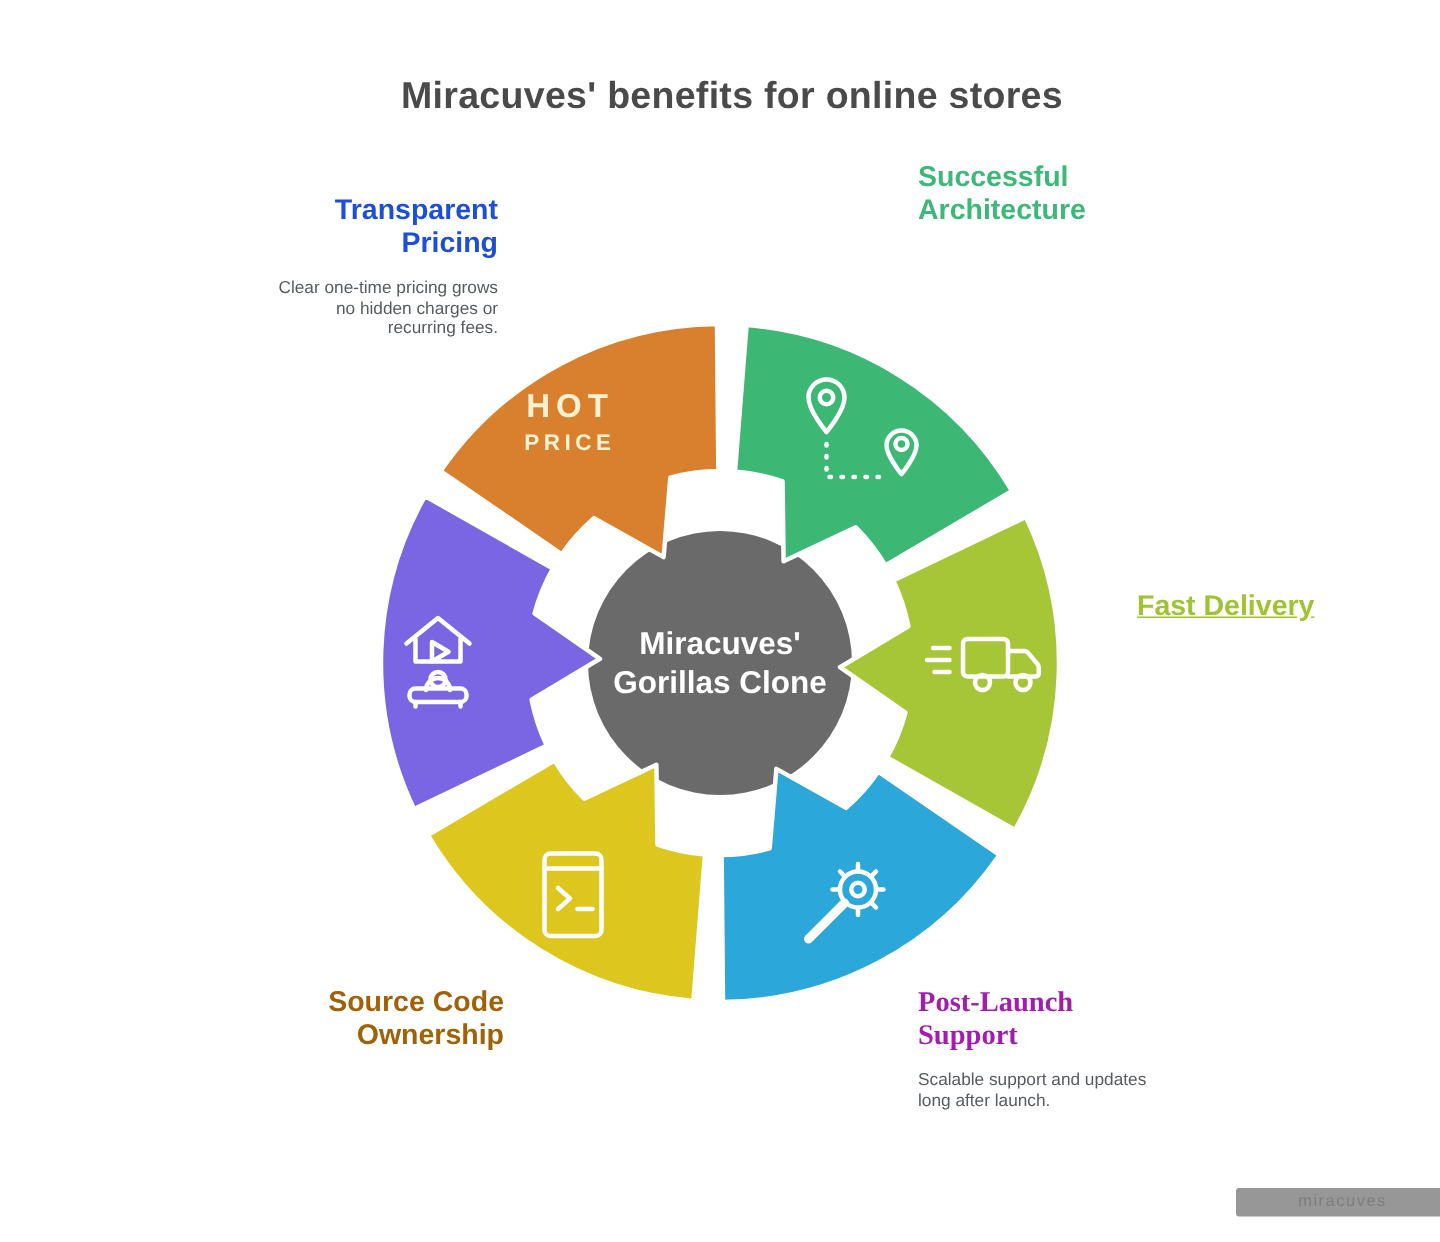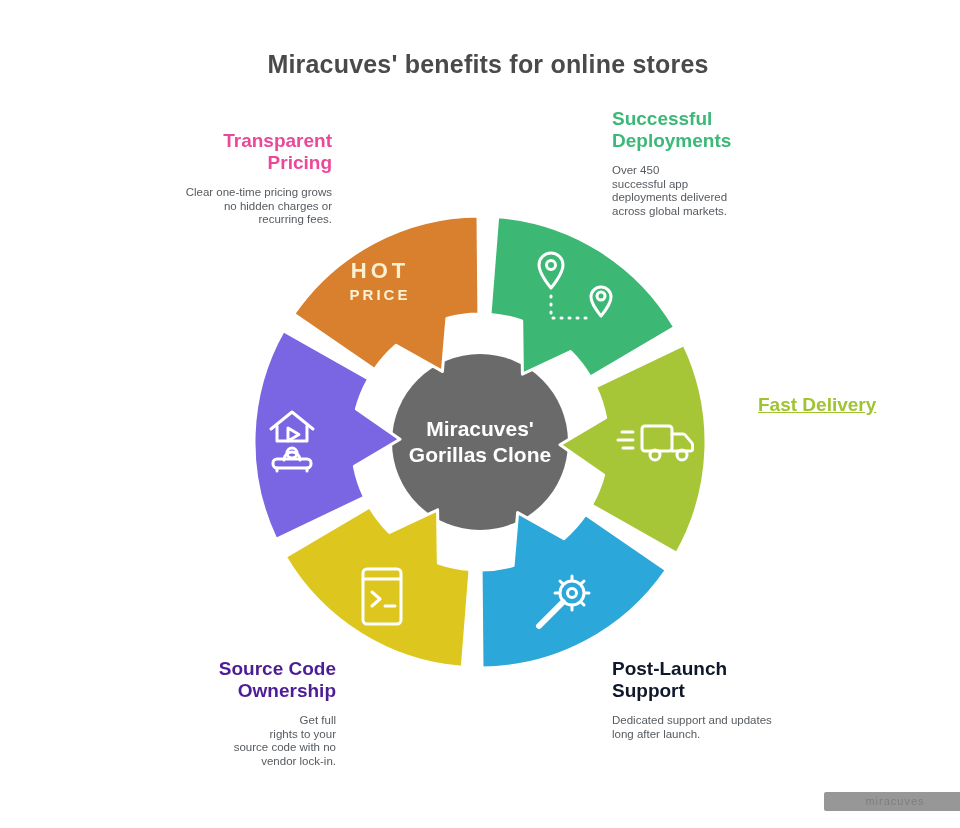--- a/index.html
+++ b/index.html
@@ -88,53 +88,45 @@
       <path d="M-8,22 a8,8 0 0 1 16,0"></path>
       <rect x="-19" y="21" width="38" height="9" rx="4"></rect>
       <path d="M-15,30 v3 M15,30 v3"></path>
     </g>
 
     <text class="center-text" x="480" y="436">Miracuves'</text>
     <text class="center-text" x="480" y="462">Gorillas Clone</text>
   </svg>
 
   <div class="label tp">
-    <div class="h" style="color: #ec4899;">Transparent
+    <div class="h" style="color: #1d4ed8;">Transparent
 Pricing</div>
     <div class="b">Clear one-time pricing grows
 no hidden charges or
 recurring fees.</div>
   </div>
 
   <div class="label sd">
     <div class="h" style="color: rgb(60, 184, 120);">Successful
-Deployments</div>
-    <div class="b">Over 450
-successful app
-deployments delivered
-across global markets.</div>
+Architecture</div>
   </div>
 
   <div class="label fd">
     <div class="h" style="color: rgb(159, 196, 47); text-decoration: underline;">Fast Delivery</div>
   </div>
 
   <div class="label pls">
-    <div class="h" style="color: #0f172a;">Post-Launch
+    <div class="h" style="color: #a21caf; font-family: Liberation Serif, serif;">Post-Launch
 Support</div>
-    <div class="b">Dedicated support and updates
+    <div class="b">Scalable support and updates
 long after launch.</div>
   </div>
 
   <div class="label sco">
-    <div class="h" style="color: #4c1d95;">Source Code
+    <div class="h" style="color: #a16207;">Source Code
 Ownership</div>
-    <div class="b">Get full
-rights to your
-source code with no
-vendor lock-in.</div>
   </div>
 
   <div class="label fpa">
   </div>
 
   <div class="watermark">miracuves</div>
 </div>
 
 </body></html>

